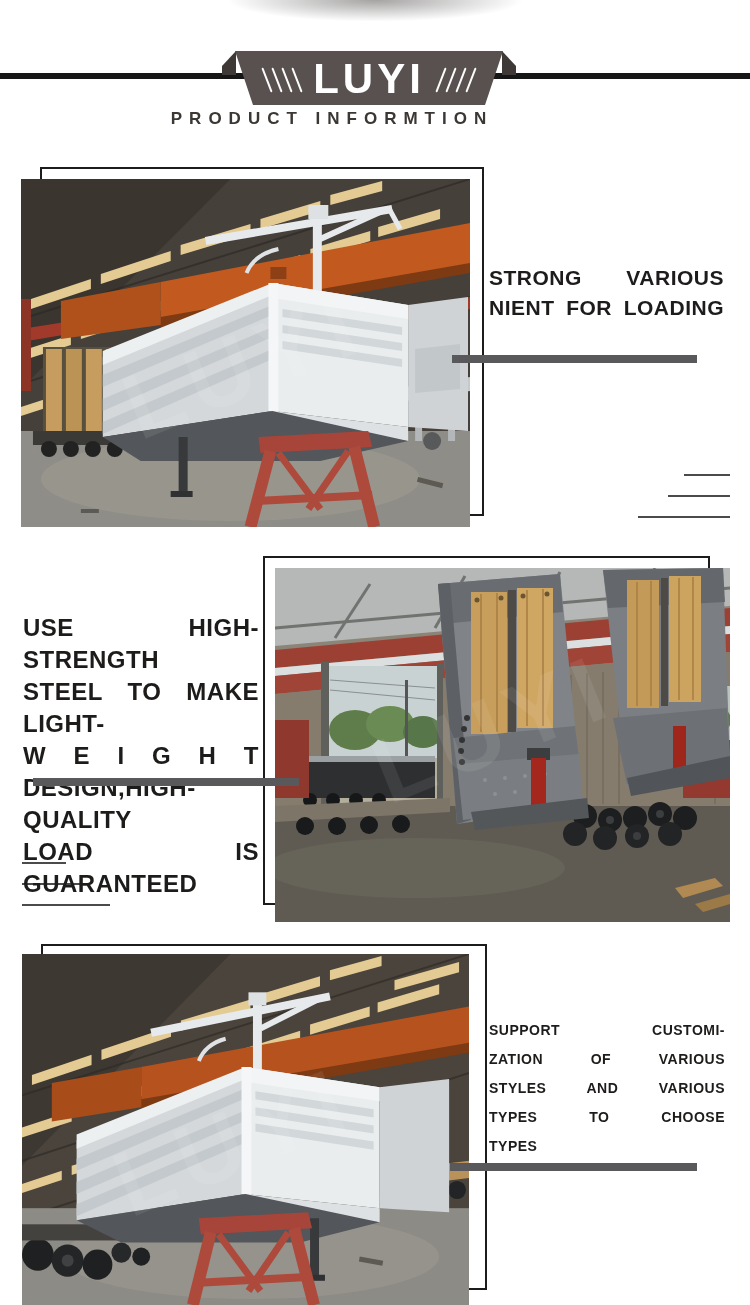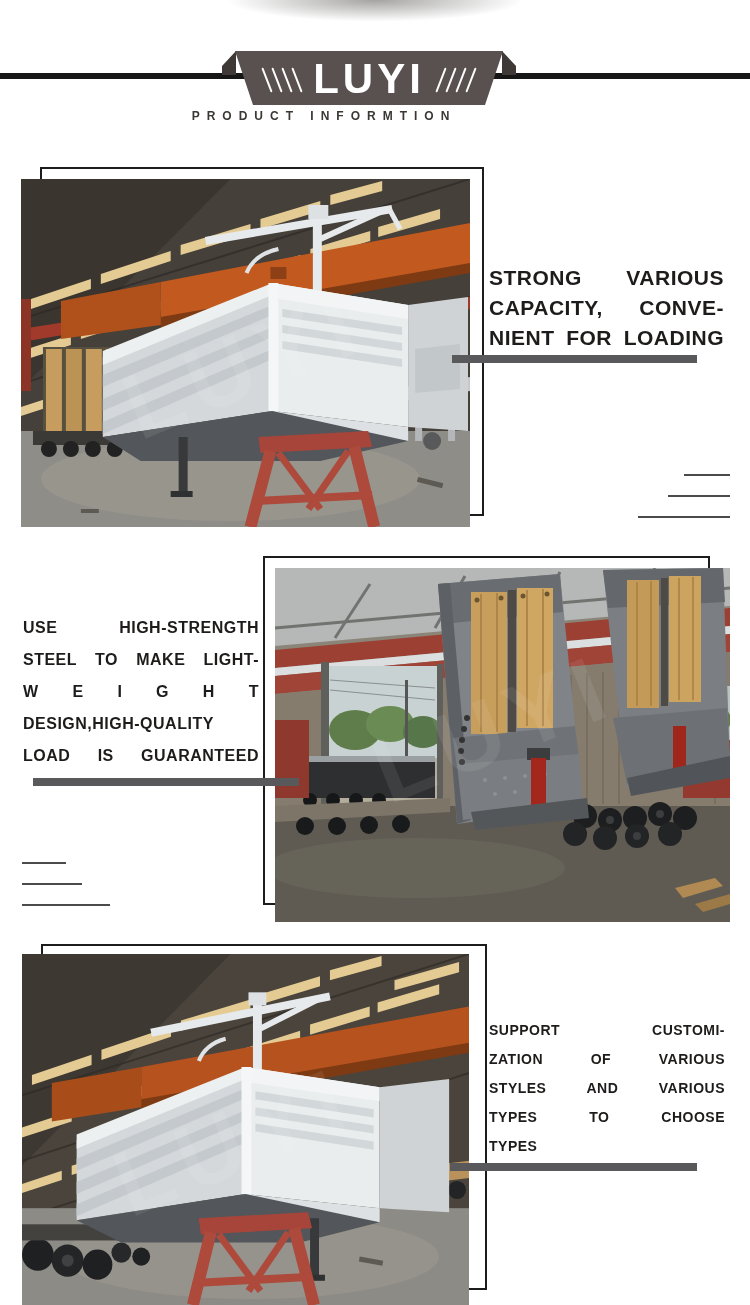--- a/index.html
+++ b/index.html
@@ -15,40 +15,40 @@
   .fold-l{left:0;clip-path:polygon(100% 0,0 62%,0 100%,100% 100%);}
   .fold-r{right:0;clip-path:polygon(0 0,100% 62%,100% 100%,0 100%);}
   .banner-body{position:absolute;left:13px;top:0;width:268px;height:54px;background:#585150;
     clip-path:polygon(0 0,100% 0,calc(100% - 18px) 100%,18px 100%);
     display:flex;align-items:center;justify-content:center;gap:15px;}
   .brand{color:#ffffff;font-size:42px;font-weight:bold;letter-spacing:4px;line-height:1;padding-top:2px;}
   .slashes{display:flex;gap:8px;align-items:center;height:28px;margin-top:3px;}
   .slashes i{display:block;width:2px;height:26px;background:#fbfbfb;border-radius:1px;}
   .s-left i{transform:rotate(-21deg);}
   .s-right i{transform:rotate(21deg);}
-  .subtitle{position:absolute;left:0;top:109px;width:648px;text-align:center;
-    font-size:12px;font-weight:bold;letter-spacing:7px;color:#3b3734;}
+  .subtitle{position:absolute;left:8px;top:109px;width:648px;text-align:center;
+    font-size:17px;font-weight:bold;letter-spacing:7px;color:#3b3734;}
 
   
   .frame{position:absolute;border:2px solid #1c1c1c;box-sizing:border-box;z-index:1;background:#fff;}
   .f1{left:40px;top:167px;width:444px;height:349px;}
   .f2{left:263px;top:556px;width:447px;height:349px;}
   .f3{left:41px;top:944px;width:446px;height:346px;}
   .photo{position:absolute;z-index:2;overflow:hidden;}
   .photo svg{display:block;width:100%;height:100%;}
   .p1{left:21px;top:179px;width:449px;height:348px;}
   .p2{left:275px;top:568px;width:455px;height:354px;}
   .p3{left:22px;top:954px;width:447px;height:351px;}
 
   
   .tb{position:absolute;color:#1e1c1b;font-weight:bold;z-index:3;letter-spacing:.5px;}
   .tb .ln{text-align:justify;text-align-last:justify;white-space:nowrap0;}
   .tb .no-jl{text-align-last:left;}
   .tb1{left:489px;top:263px;width:235px;font-size:21px;line-height:30px;}
-  .tb2{left:23px;top:612px;width:236px;font-size:16px;line-height:32px;}
+  .tb2{left:23px;top:612px;width:236px;font-size:24px;line-height:32px;}
   .tb3{left:489px;top:1016px;width:236px;font-size:14px;line-height:29px;}
 
   
   .bar{position:absolute;height:8px;background:#59595b;z-index:3;}
   .bar1{left:452px;top:355px;width:245px;}
   .bar2{left:33px;top:778px;width:266px;}
   .bar3{left:450px;top:1163px;width:247px;}
   .tick{position:absolute;height:2px;background:#4b4b4b;z-index:1;}
   .tr1{left:684px;top:474px;width:46px;}
   .tr2{left:668px;top:495px;width:62px;}
@@ -184,21 +184,20 @@
       </g>
       <g fill="#5d5a54">
           <rect x="398" y="298" width="26" height="5" transform="rotate(14 398 298)"></rect>
           <rect x="60" y="330" width="18" height="4"></rect>
         </g>
       <text x="235" y="215" transform="rotate(-22 235 215)" font-size="92" font-weight="bold" letter-spacing="10" fill="rgba(255,255,255,0.09)" text-anchor="middle">LUYI</text>
     </svg>
   </div>
   <div class="tb tb1">
     <div class="ln">STRONG VARIOUS</div>
-    <div class="ln">CAPACITY, CONVE-</div>
     <div class="ln">NIENT FOR LOADING</div>
   </div>
   <div class="bar bar1"></div>
 
   <div class="tick tr1"></div>
   <div class="tick tr2"></div>
   <div class="tick tr3"></div>
 
   <div class="frame f2"></div>
   <div class="photo p2">

